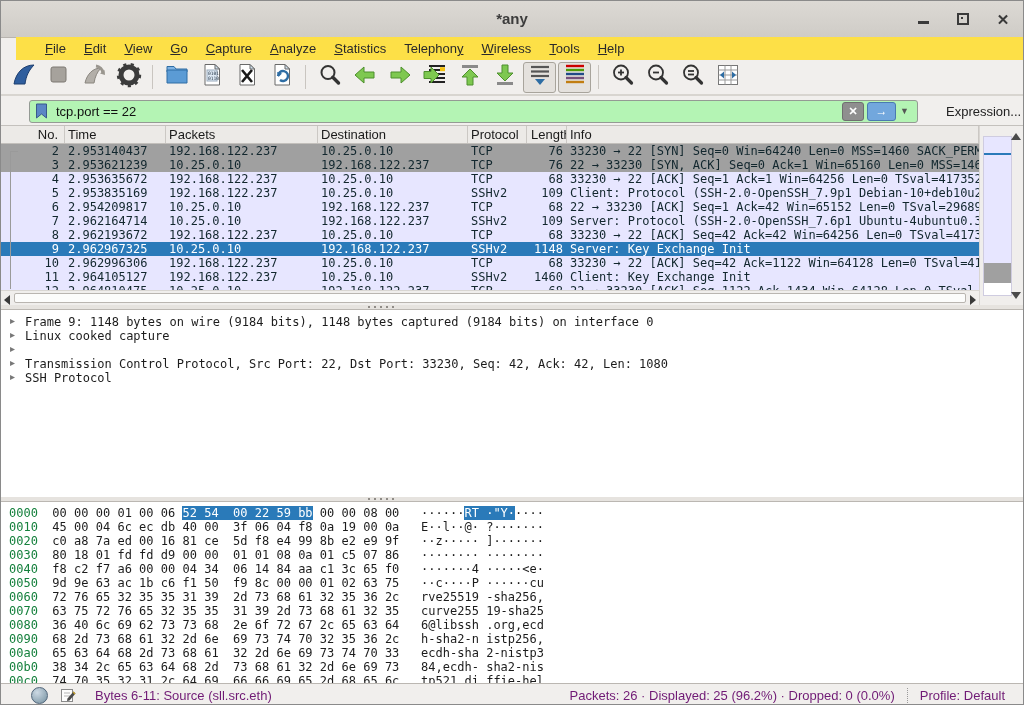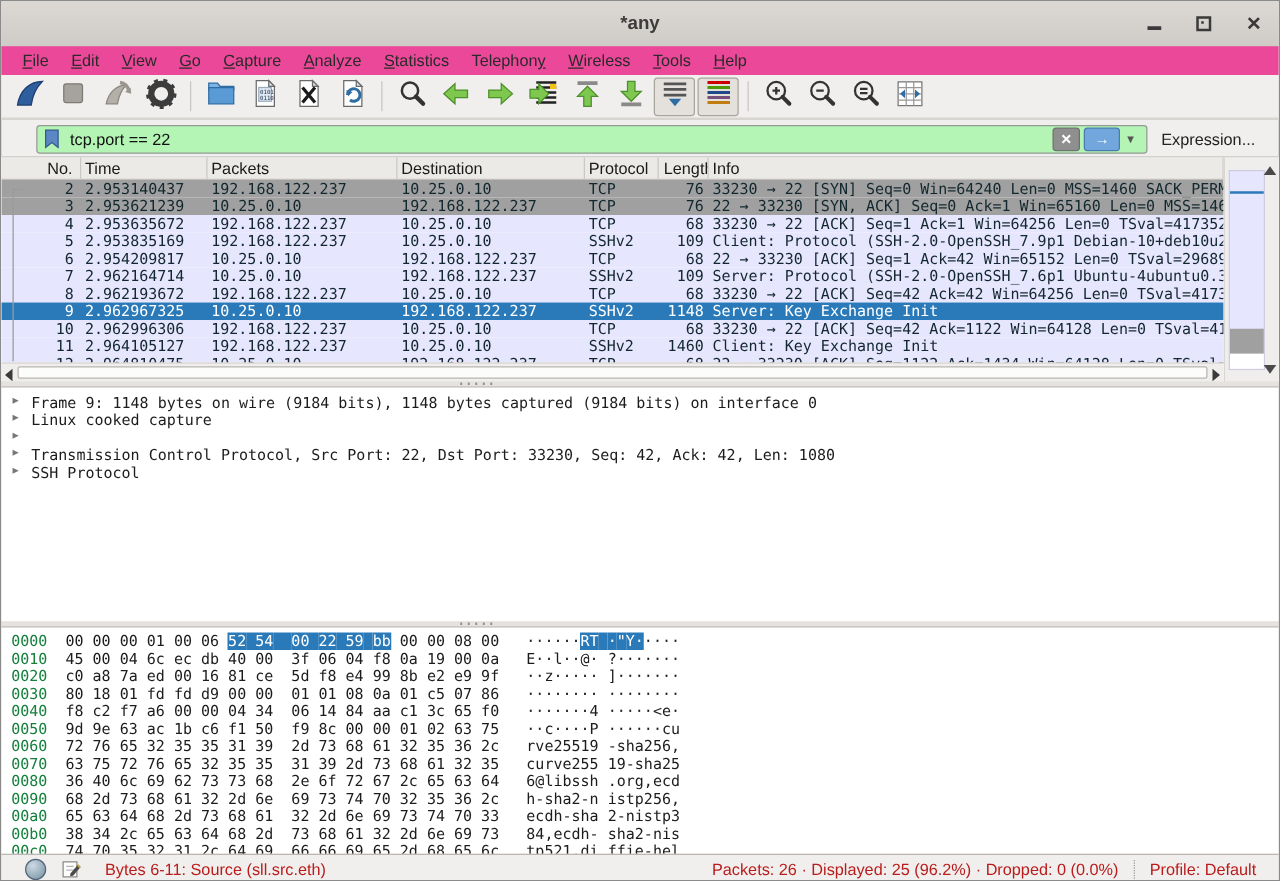--- a/index.html
+++ b/index.html
@@ -11,43 +11,43 @@
             background:linear-gradient(#dcd9d4,#cfccc7);border-bottom:1px solid #b8b4af;}
   .title{position:absolute;left:0;right:0;top:9px;text-align:center;
          font-weight:bold;font-size:15px;color:#3c3c3c;}
   .win-controls{position:absolute;right:12px;top:0;height:36px;display:flex;align-items:center;gap:24px;}
   .ctrl{width:16px;height:16px;display:flex;align-items:center;justify-content:center;cursor:default;}
   .ctrl-min-glyph{width:11px;height:3px;background:#3a3a3a;margin-top:7px;}
   .ctrl-max-glyph{width:8px;height:8px;border:2px solid #3a3a3a;position:relative;}
   .ctrl-max-glyph::after{content:"";position:absolute;left:2px;top:2px;width:2px;height:2px;background:#3a3a3a;}
   .ctrl-close-glyph{font-size:15px;font-weight:bold;color:#3a3a3a;line-height:1;}
   
-  .menubar{position:absolute;top:36px;left:0;right:0;height:23px;display:flex;align-items:center;
-           padding-left:8px;font-size:13px;color:#2a2a2a;background:#ec4899;}
+  .menubar{position:absolute;top:36px;left:15px;right:0;height:23px;display:flex;align-items:center;
+           padding-left:20px;font-size:13px;color:#2a2a2a;background:#fde047;}
   .menu-item{padding:3px 9px;white-space:nowrap;}
   .menu-item u{text-decoration:underline;}
   
   .toolbar{position:absolute;top:59px;left:0;right:0;height:36px;display:flex;align-items:center;
            padding-left:5px;background:#f1efed;border-bottom:2px solid #d8d5d0;box-sizing:border-box;}
   .tool-btn{width:31px;height:29px;display:flex;align-items:center;justify-content:center;
             border:1px solid transparent;border-radius:3px;margin:0 1px;}
   .tool-btn.pressed{background:#e4e1dd;border-color:#a8a49c;}
   .tool-sep{width:1px;height:24px;background:#c9c5c0;margin:0 6px;}
   
   .filterbar{position:absolute;top:96px;left:0;right:0;height:28px;display:flex;align-items:center;
              padding:0 6px;box-sizing:border-box;}
   .filter-field{width:889px;height:23px;background:#b4f4b4;border:1px solid #949a94;border-radius:3px;
                 display:flex;align-items:center;padding:0 4px;box-sizing:border-box;flex:0 0 auto;margin-left:22px;}
   .filter-text{flex:1;font-size:13px;color:#111;margin-left:7px;white-space:nowrap;overflow:hidden;}
   .filter-clear{width:20px;height:17px;background:#8f8f8f;border:1px solid #6f6f6f;border-radius:3px;
                 color:#fff;font-size:11px;font-weight:bold;display:flex;align-items:center;justify-content:center;margin-right:3px;}
   .filter-apply{width:27px;height:17px;background:#72a7dd;border:1px solid #4a7ab0;border-radius:3px;
                 color:#fff;font-size:12px;font-weight:bold;display:flex;align-items:center;justify-content:center;}
   .filter-drop{font-size:9px;color:#555;padding:0 4px;}
-  .expression-label{font-size:13px;color:#222;margin-left:11px;}
+  .expression-label{font-size:13px;color:#222;margin-left:28px;}
   .fb-sep{width:1px;height:16px;background:#c5c1bc;margin:0 10px 0 12px;}
   .plus-btn{font-size:15px;color:#333;padding:0 6px;}
   
   .packet-area{position:absolute;top:124px;left:0;width:1024px;height:180px;background:#fff;
                border-top:1px solid #c4c1bd;box-sizing:border-box;}
   .pl-header{display:flex;height:18px;background:#eceae7;border-bottom:1px solid #c2bfbb;
              font-size:13px;color:#1a1a1a;width:978px;box-sizing:border-box;}
   .pl-h-cell{border-right:1px solid #cbc8c4;padding:1px 0 0 4px;box-sizing:border-box;
              white-space:nowrap;overflow:hidden;}
   .pl-viewport{position:relative;width:978px;height:147px;overflow:hidden;background:#fff;}
@@ -93,21 +93,21 @@
   
   .hexpane{position:absolute;top:500px;left:0;width:100%;height:182px;background:#fff;
            border-top:1px solid #bbb7b2;box-sizing:border-box;padding:4px 0 0 8px;
            font-family:"DejaVu Sans Mono",monospace;font-size:12px;color:#1c1c1c;}
   .hex-row{height:14px;white-space:pre;}
   .off{color:#15803d;}
   .hl{background:#2a7ab9;color:#fff;}
   
   .statusbar{position:absolute;top:682px;left:0;width:100%;height:23px;background:#f1efed;
              border-top:1px solid #bbb7b2;box-sizing:border-box;display:flex;align-items:center;
-             font-size:13px;color:#b91c1c;padding-left:19px;}
+             font-size:13px;color:#701a75;padding-left:30px;}
   .expert-dot{width:15px;height:15px;border-radius:50%;border:1px solid #51657a;
               background:radial-gradient(circle at 35% 30%,#cdd9e4,#74909f);margin-right:12px;flex:0 0 auto;}
   .comment-icon{margin-right:18px;flex:0 0 auto;display:flex;}
   .sb-left-text{white-space:nowrap;}
   .sb-right{margin-left:auto;display:flex;align-items:center;height:100%;}
   .sb-seg{padding:0 12px;border-left:1px dotted #9a9a9a;height:15px;display:flex;align-items:center;white-space:nowrap;}
   .sb-seg:first-child{border-left:none;}
   .sb-profile{margin-right:6px;}
 </style>
 </head>

